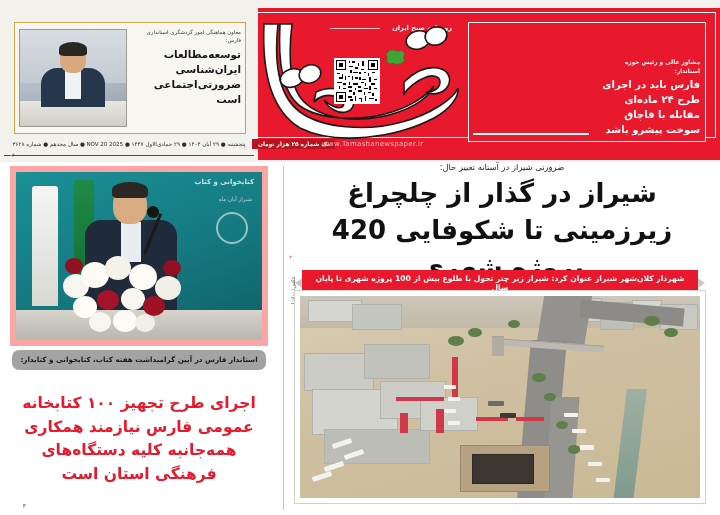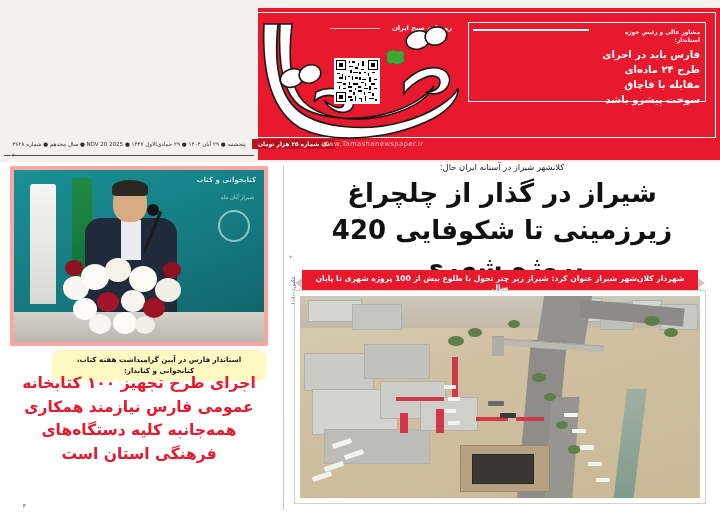--- a/index.html
+++ b/index.html
@@ -174,26 +174,26 @@
   .iranmap {
     position: absolute;
     left: 128px; top: 36px;
     width: 22px; height: 19px;
   }
 
   
   .promo-right {
     position: absolute;
     left: 468px; top: 14px;
-    width: 238px; height: 80px;
+    width: 238px; height: 120px;
     border: 1.5px solid #ffffff;
     box-sizing: border-box;
     display: flex;
     flex-direction: row-reverse;
-    align-items: flex-start;
+    align-items: flex-end;
     background: #e8192c;
   }
   .promo-right-photo {
     width: 116px;
     margin: 6px 6px 6px 4px;
     border: 1.5px solid #ffffff;
     box-sizing: border-box;
     position: relative;
     overflow: hidden;
     background: linear-gradient(175deg,#c8c4bc 0%,#b0aca3 60%,#8d8a82 100%);
@@ -275,21 +275,21 @@
   
   .col-left {
     position: absolute;
     right: 444px; top: 2px;
     width: 272px; height: 349px;
   }
   .left-photo {
     position: absolute;
     right: 8px; top: 2px;
     width: 258px; height: 180px;
-    border: 4px solid #fca5a5;
+    border: 6px solid #fca5a5;
     box-sizing: border-box;
     overflow: hidden;
     background: #1d8d92;
   }
   .lp-backdrop {
     position:absolute; left:0; top:0; right:0; height:100%;
     background: linear-gradient(160deg,#1a9097 0%,#15787f 55%,#0f5f66 100%);
   }
   .lp-banner-txt {
     position:absolute; right:8px; top:6px;
@@ -352,34 +352,34 @@
   }
   .fl { position:absolute; border-radius:50%; }
   .lp-podium {
     position:absolute; left:0; bottom:0; right:0; height:30px;
     background: linear-gradient(180deg,#d7d4cd,#b9b6ae);
   }
 
   .yellow-kicker {
     position: absolute;
     right: 10px; top: 186px;
-    width: 214px;
-    background: #fef9c3;
+    width: 254px;
+    background: #a3a3a3;
     border-radius: 7px;
     padding: 4px 8px 5px;
     box-sizing: border-box;
     text-align: center;
     font-size: 7.2px;
     font-weight: bold;
     line-height: 1.55;
     color: #1c1c1a;
   }
   .red-headline {
     position: absolute;
-    right: 6px; top: 208px;
+    right: 6px; top: 228px;
     width: 262px;
     text-align: center;
     font-size: 15.5px;
     font-weight: bold;
     line-height: 1.52;
     color: #e8192c;
     letter-spacing: -0.4px;
     text-shadow: 0.7px 0.7px 0 rgba(255,255,255,.9);
   }
   .left-pagenum {
@@ -521,20 +521,34 @@
 
 <div class="page">
 
   <div class="masthead">
 
     <div class="mast-red">
       <div class="mast-red-inner"></div>
     </div>
     <div class="mast-cream"></div>
 
+    <div class="promo-left">
+      <div class="promo-left-photo">
+        <div class="wall"></div>
+          <div class="desk"></div>
+        <div class="body"></div>
+          <div class="shirt"></div>
+        <div class="head"></div>
+          <div class="hair"></div>
+      </div>
+      <div class="promo-left-text">
+        <div class="promo-kicker">معاون هماهنگی امور گردشگری استانداری فارس:</div>
+        <div class="promo-head">توسعه‌مطالعات ایران‌شناسی ضرورتی‌اجتماعی است</div>
+      </div>
+    </div>
     <div class="promo-pagenum">۴</div>
 
     <div class="dateline">پنجشنبه ● ۲۹ آبان ۱۴۰۴ ● ۲۹ جمادی‌الاول ۱۴۴۷ ● 2025 NOV 20 ● سال مجدهم ● شماره ۳۶۲۸</div>
     <div class="dateline-rule"></div>
 
     <div class="logo-wrap">
       <div class="logo-tagline">روزنامه صبح ایران</div>
       <div class="tag-rule"></div>
 
       <svg class="logo-glyph" viewBox="0 0 210 130">
@@ -693,21 +707,21 @@
       <div class="yellow-kicker">استاندار فارس در آیین گرامیداشت هفته کتاب، کتابخوانی و کتابدار:</div>
       <div class="red-headline">اجرای طرح تجهیز ۱۰۰ کتابخانه عمومی فارس نیازمند همکاری همه‌جانبه کلیه دستگاه‌های فرهنگی استان است</div>
       <div class="left-pagenum">۳</div>
     </div>
 
     <div class="col-divider"></div>
     <div class="vert-pagenum">۲</div>
     <div class="vert-credit">عکس: تماشا</div>
 
     <div class="col-main">
-      <div class="main-kicker">کلانشهر شیراز در آستانه ایران حال:</div>
+      <div class="main-kicker">ضرورتی شیراز در آستانه تغییر حال:</div>
       <div class="main-headline">شیراز در گذار از چلچراغ زیرزمینی تا شکوفایی 420 پروژه شهری</div>
       <div class="red-bar">شهردار کلان‌شهر شیراز عنوان کرد: شیراز زیر چتر تحول با طلوع بیش از 100 پروژه شهری تا پایان سال</div>
 
       <div class="main-photo">
         <div class="mp-inner">
           <div class="mp-dirt"></div>
           <div class="mp-sky"></div>
 
           <div class="mp-bld" style="left:2%;top:2%;width:13%;height:10%;background:#d6d6d1"></div>
           <div class="mp-bld" style="left:13%;top:4%;width:12%;height:12%;background:#c6c6c0"></div>

